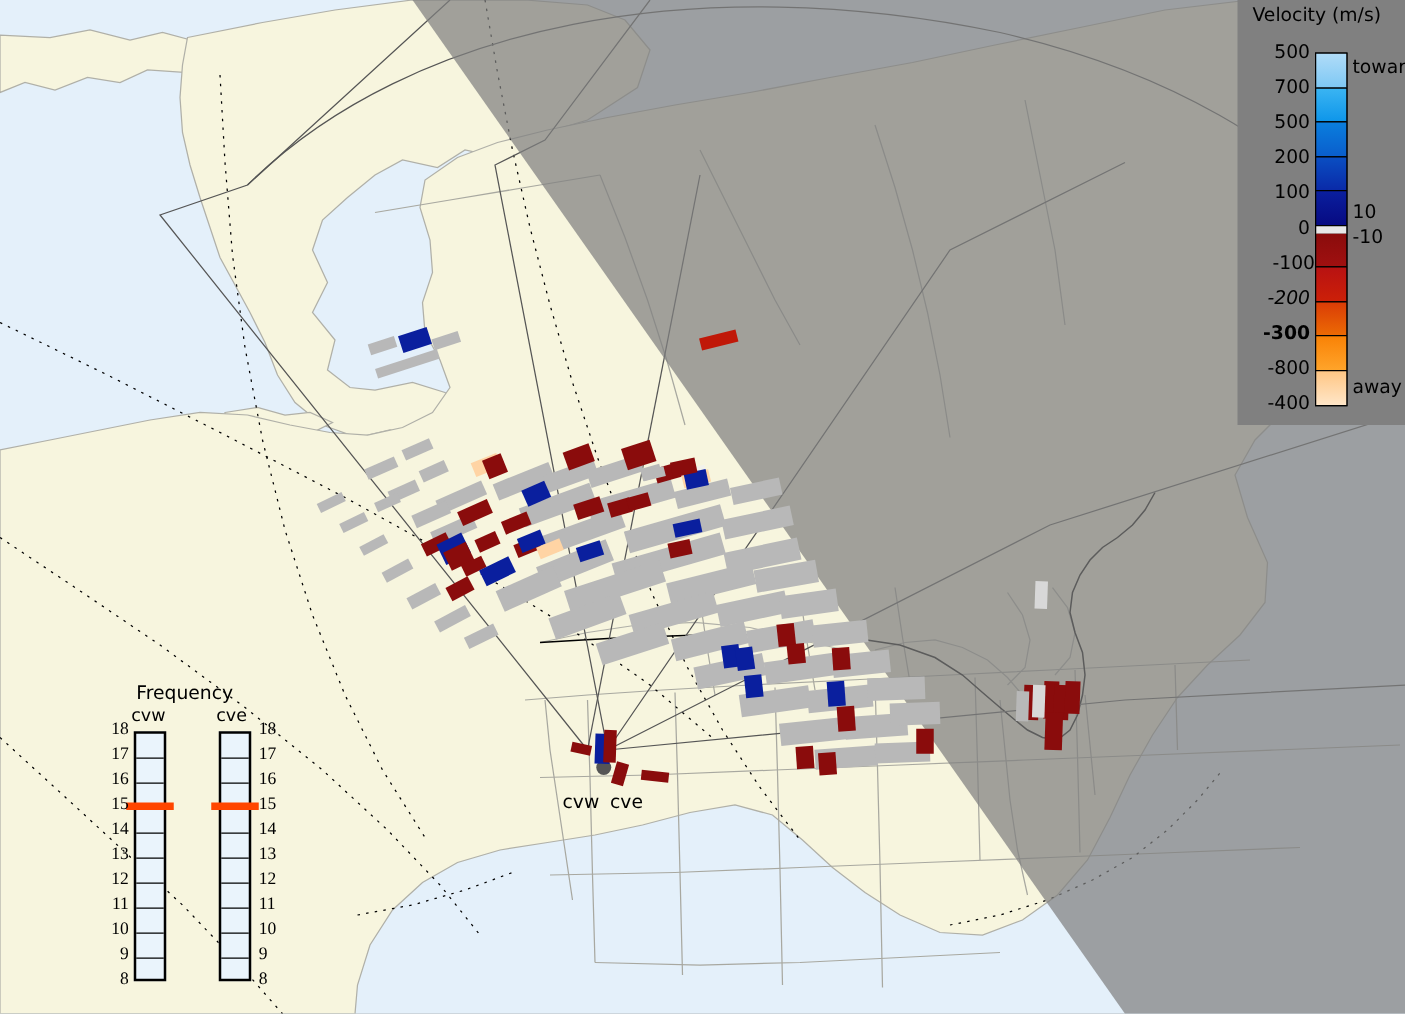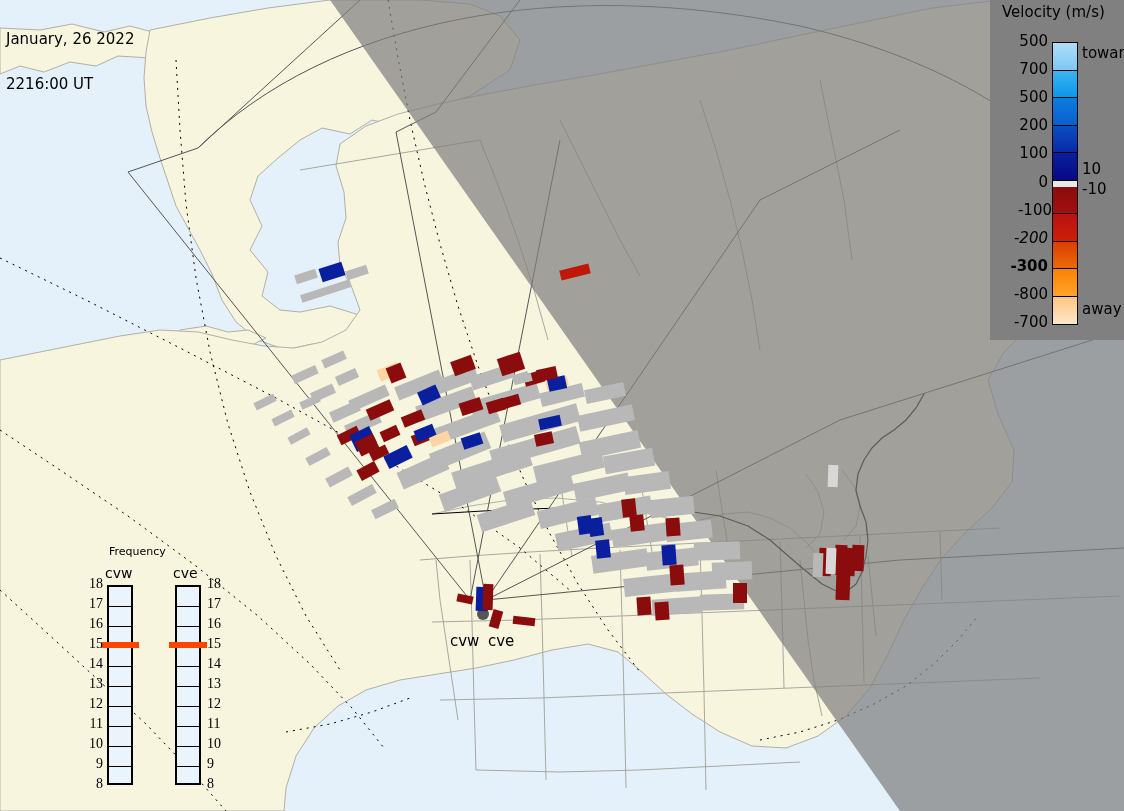--- a/index.html
+++ b/index.html
@@ -26,21 +26,21 @@
   #velbar-strip{position:absolute;left:62px;top:42px;width:26px;height:283px;
     border:1px solid #000;box-sizing:border-box;background:#000;}
   .velband{position:absolute;left:0;width:24px;border-bottom:1px solid #000;box-sizing:border-box;}
   .velband:last-child{border-bottom:none;}
   .velzero{position:absolute;left:0;width:24px;background:#e8e8e8;}
   .veltick{position:absolute;right:0;font-size:15px;color:#000;text-align:right;white-space:nowrap;}
   .vellabel{position:absolute;font-size:15px;color:#000;white-space:nowrap;}
 
   
   #freqlegend{position:absolute;left:85px;top:545px;width:160px;height:245px;}
-  #freq-title{position:absolute;left:24px;top:0px;font-size:11px;color:#000;white-space:nowrap;}
+  #freq-title{position:absolute;left:24px;top:0px;font-size:15px;color:#000;white-space:nowrap;}
   .freq-col-name{position:absolute;top:20px;font-size:14px;color:#000;white-space:nowrap;}
   .freq-bar{position:absolute;top:40px;width:26px;height:200px;border:2px solid #000;
     box-sizing:border-box;background:#eaf4fc;}
   .freq-seg{position:absolute;left:0;width:22px;border-bottom:1px solid #000;box-sizing:border-box;}
   .freq-seg:last-child{border-bottom:none;}
   .freq-mark{position:absolute;height:6px;background:#ff4500;}
   .freq-tick{position:absolute;font-size:14px;color:#000;white-space:nowrap;font-family:Liberation Serif, serif;}
 
   
   .site-label{position:absolute;font-size:15px;color:#000;white-space:nowrap;}
@@ -274,24 +274,20 @@
       <rect x="826" y="548" width="10" height="26" fill="#d8d8d8" transform="rotate(2 831 561)"></rect>
       <rect x="813" y="553" width="10" height="24" fill="#b8b8b8" transform="rotate(2 818 565)"></rect>
       <rect x="828" y="465" width="10" height="22" fill="#d8d8d8" transform="rotate(2 833 476)"></rect>
       <rect x="476" y="587" width="12" height="24" fill="#0a1f9e" transform="rotate(2 482 599)"></rect>
       <rect x="483" y="584" width="10" height="26" fill="#8a0c0c" transform="rotate(2 488 597)"></rect>
       <rect x="491" y="610" width="10" height="18" fill="#8a0c0c" transform="rotate(16 496 619)"></rect>
       <rect x="457" y="595" width="16" height="8" fill="#8a0c0c" transform="rotate(12 465 599)"></rect>
       <rect x="513" y="617" width="22" height="8" fill="#8a0c0c" transform="rotate(6 524 621)"></rect>
     </svg>
 
-  <div id="timestamp">
-    <div>January, 26 2022</div>
-    <div>2216:00 UT</div>
-  </div>
 
   <div id="velbar">
     <div id="velbar-title">Velocity (m/s)</div>
     <div id="velbar-strip">
         <div class="velband" style="top: 0px; height: 27.5px; background: linear-gradient(rgb(176, 220, 248), rgb(126, 200, 244));"></div>
         <div class="velband" style="top: 27.5px; height: 27.5px; background: linear-gradient(rgb(58, 180, 242), rgb(14, 150, 234));"></div>
         <div class="velband" style="top: 55px; height: 27.5px; background: linear-gradient(rgb(10, 126, 222), rgb(10, 94, 204));"></div>
         <div class="velband" style="top: 82.5px; height: 27.5px; background: linear-gradient(rgb(10, 78, 194), rgb(10, 42, 168));"></div>
         <div class="velband" style="top: 110px; height: 27.5px; background: linear-gradient(rgb(10, 31, 158), rgb(7, 10, 130));"></div>
         <div class="velzero" style="top: 137.5px; height: 6px; background: rgb(232, 232, 232);"></div>
@@ -305,21 +301,21 @@
         <div class="veltick" style="top: 32px; right: 76px; width: 60px;">500</div>
         <div class="veltick" style="top: 60.1px; right: 76px; width: 60px;">700</div>
         <div class="veltick" style="top: 88.2px; right: 76px; width: 60px;">500</div>
         <div class="veltick" style="top: 116.3px; right: 76px; width: 60px;">200</div>
         <div class="veltick" style="top: 144.4px; right: 76px; width: 60px;">100</div>
         <div class="veltick" style="top: 172.5px; right: 76px; width: 60px;">0</div>
         <div class="veltick" style="top: 200.6px; right: 72px; width: 60px;">-100</div>
         <div class="veltick" style="top: 228.7px; right: 76px; width: 60px; font-style: italic;">-200</div>
         <div class="veltick" style="top: 256.8px; right: 76px; width: 60px; font-weight: bold;">-300</div>
         <div class="veltick" style="top: 284.9px; right: 76px; width: 60px;">-800</div>
-        <div class="veltick" style="top: 313px; right: 76px; width: 60px;">-700</div>
+        <div class="veltick" style="top: 313px; right: 76px; width: 60px;">-400</div>
       </div>
     <div class="vellabel" id="vel-toward" style="left:92px;top:44px;">toward</div>
     <div class="vellabel" id="vel-away" style="left:92px;top:300px;">away</div>
     <div class="vellabel" id="vel-zero-up" style="left:92px;top:160px;">10</div>
     <div class="vellabel" id="vel-zero-dn" style="left:92px;top:180px;">-10</div>
   </div>
 
   <div id="freqlegend">
     <div id="freq-title">Frequency</div>
     <div id="freq-body">

